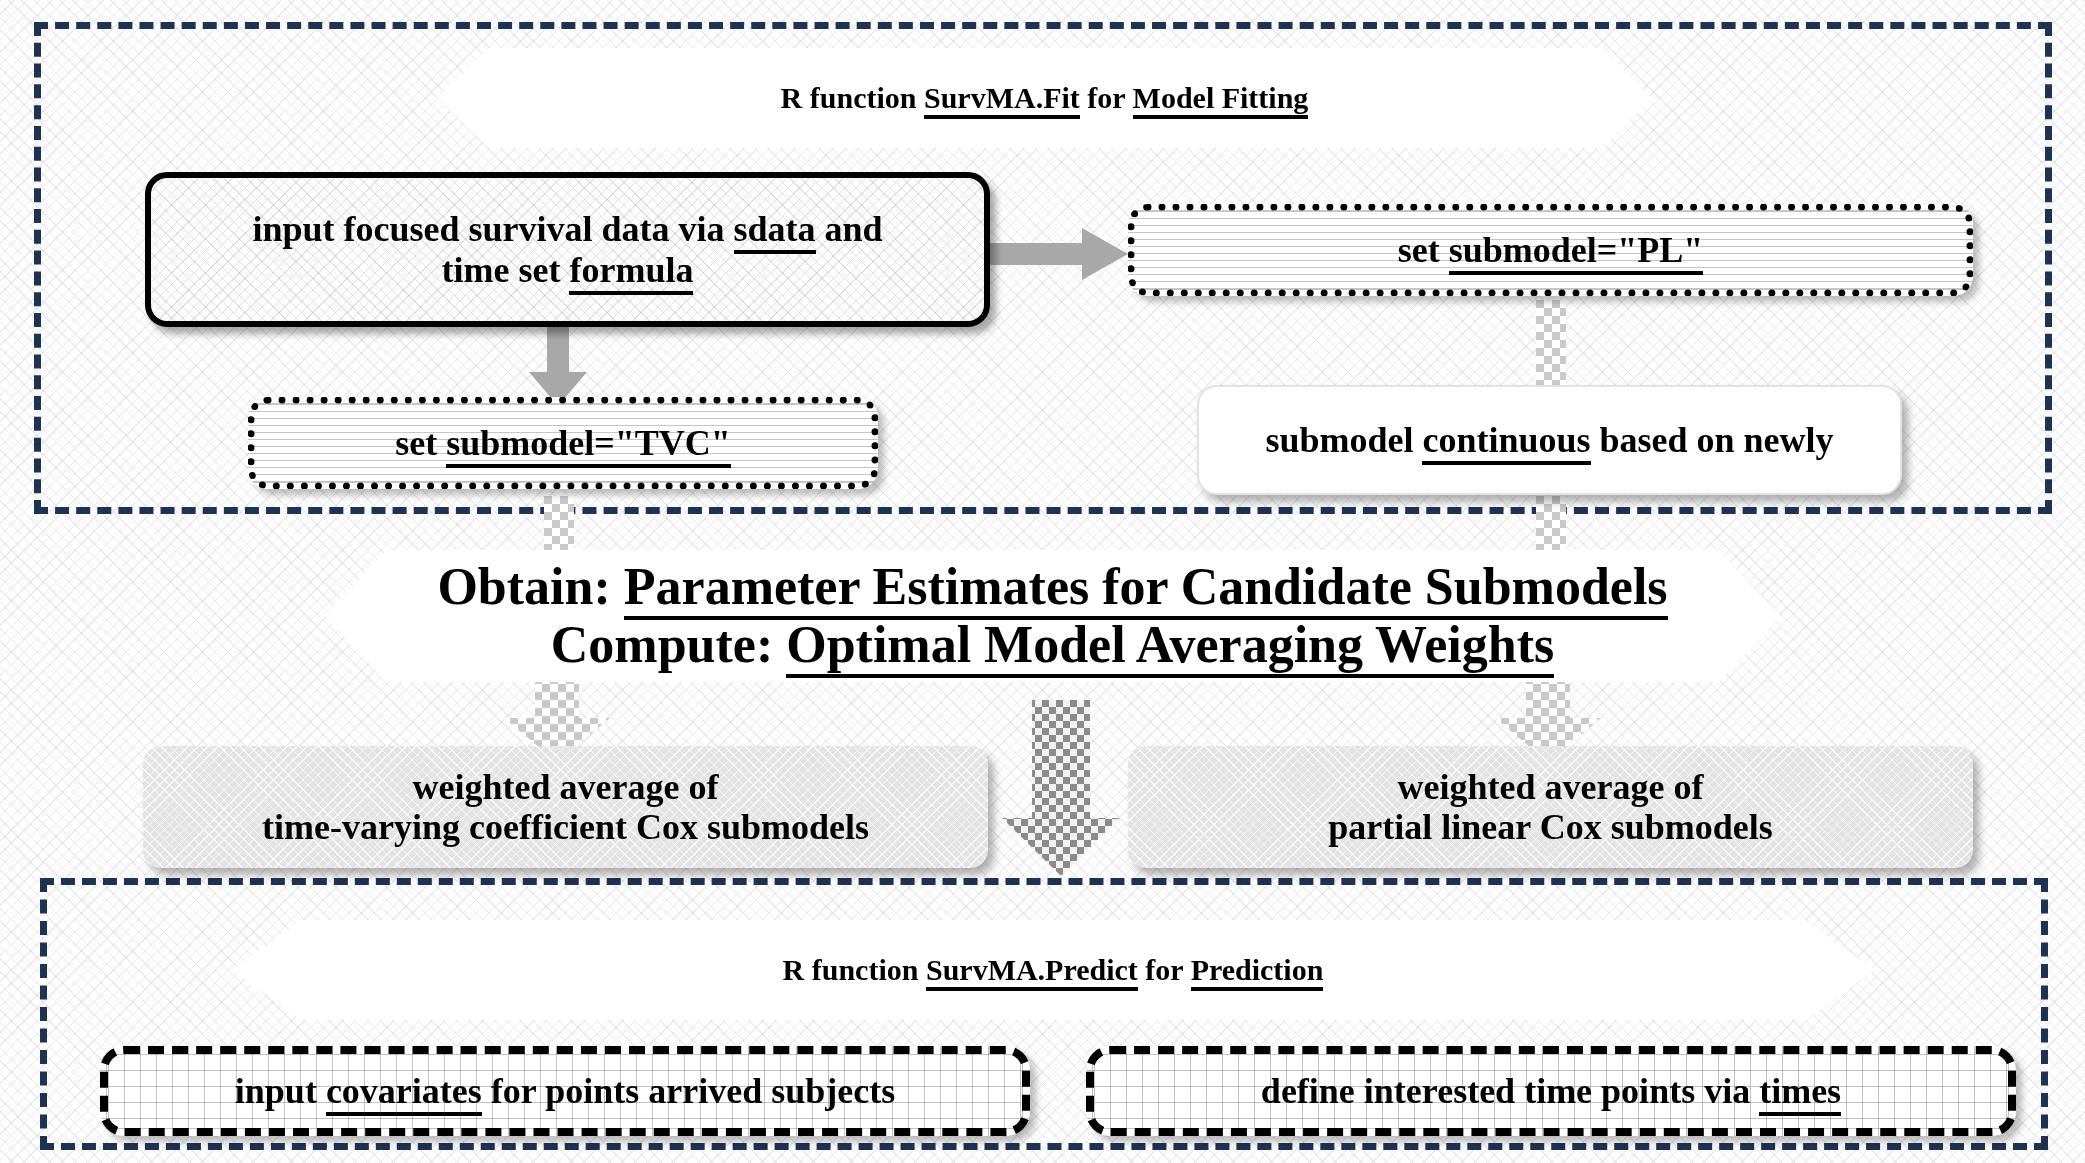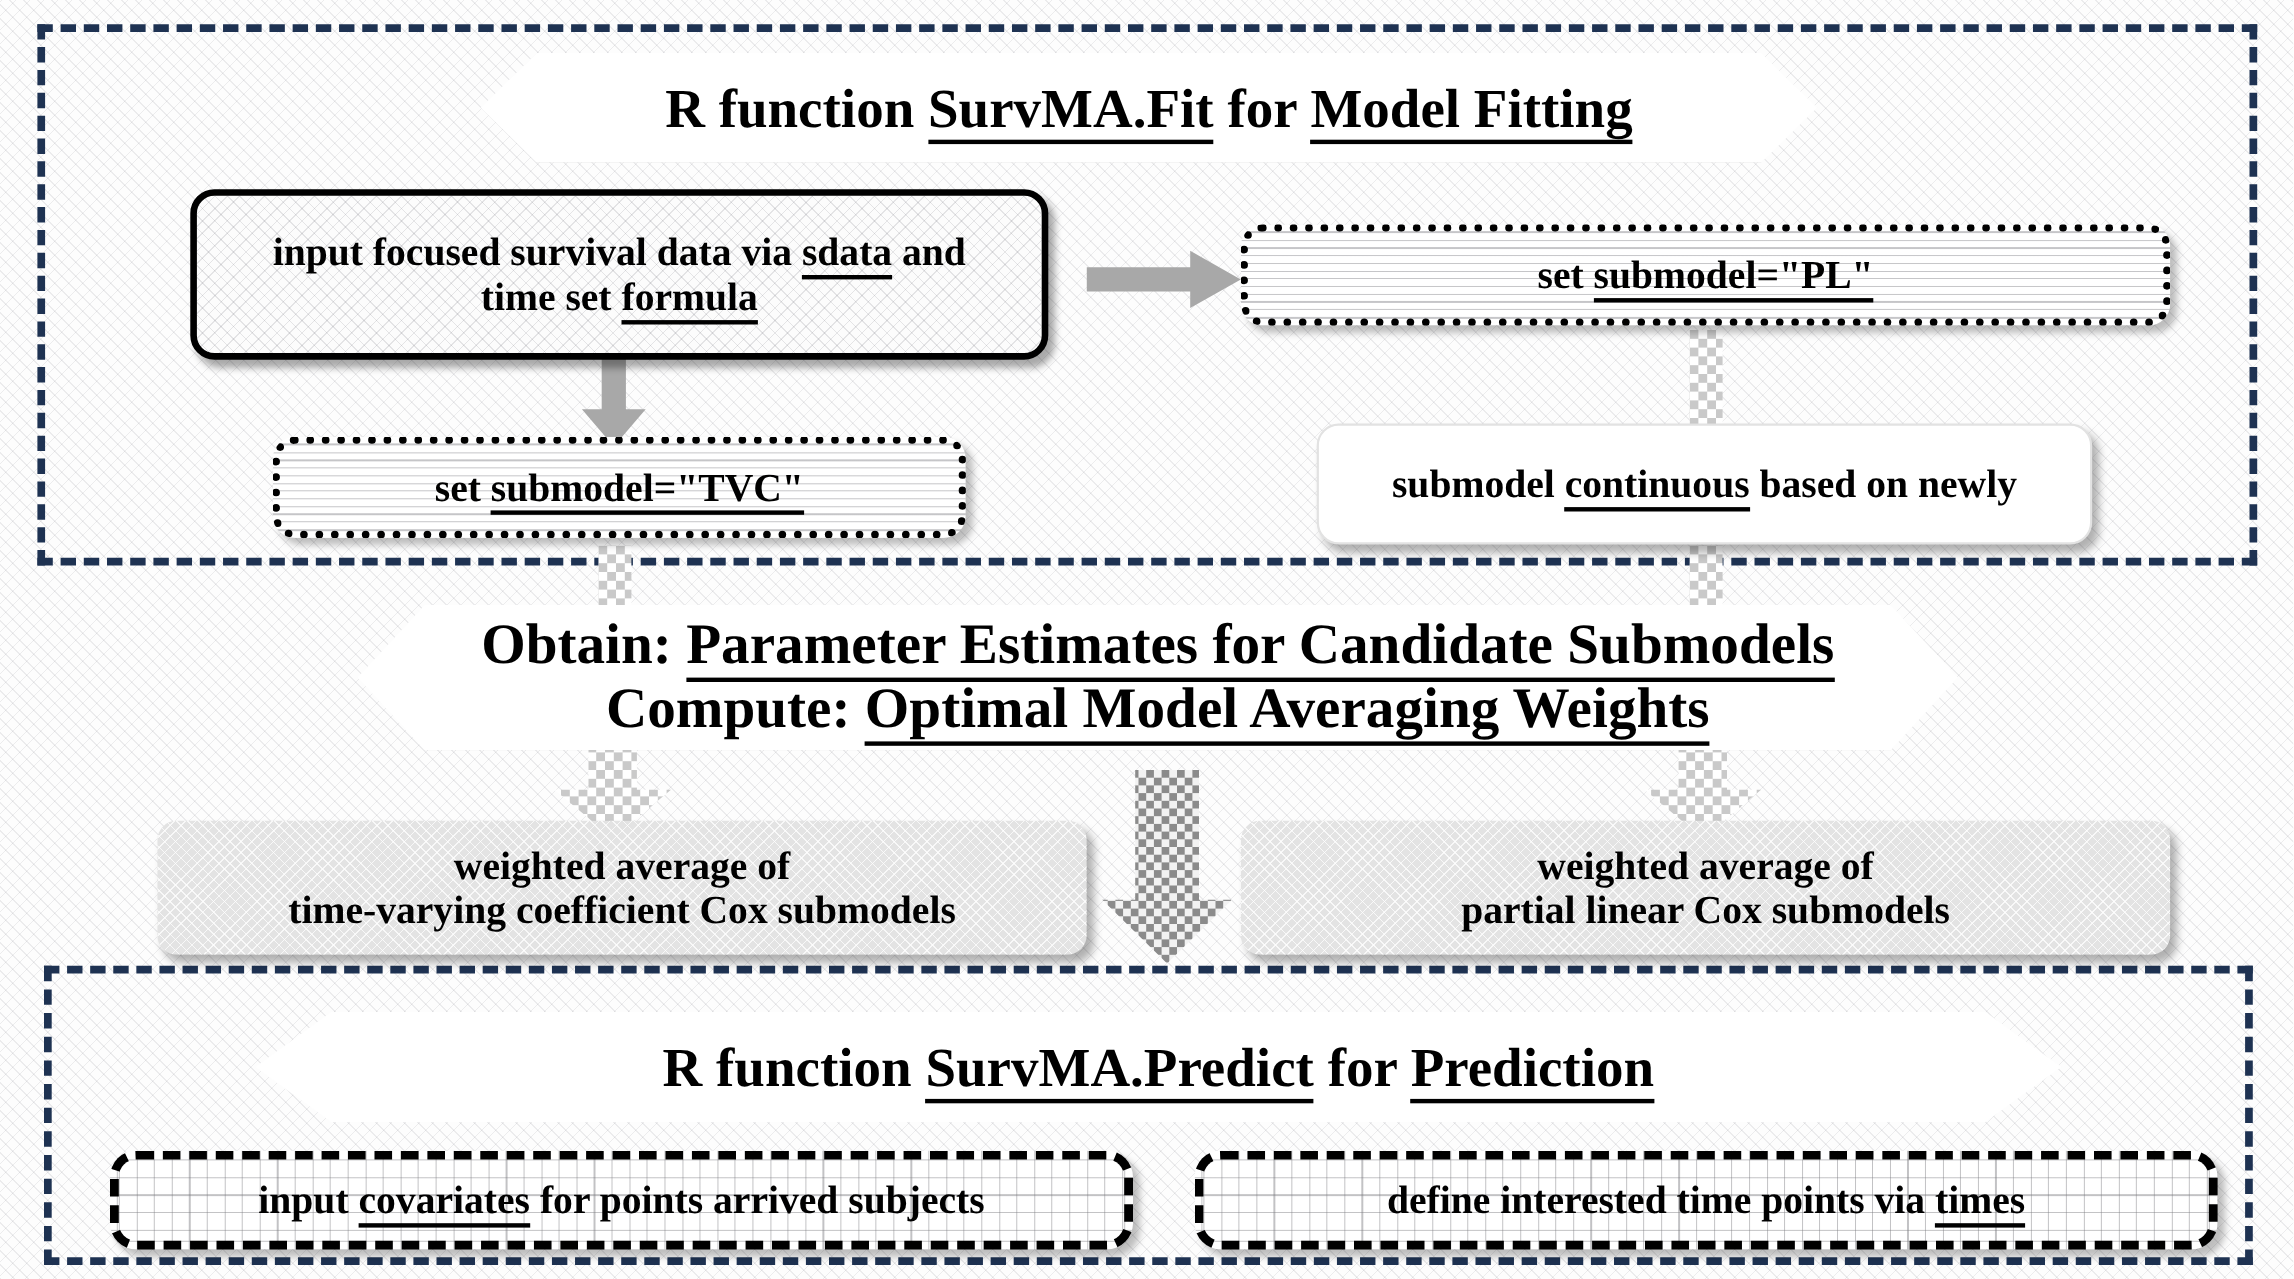--- a/index.html
+++ b/index.html
@@ -42,21 +42,21 @@
   .shape .txt{ position:relative; z-index:3; padding:0 18px; }
   u{ text-decoration:none; border-bottom:4px solid #000; padding-bottom:1px; }
 
   
   .hexagon{
     background:#ffffff;
     clip-path:polygon(4.2% 0,95.8% 0,100% 50%,95.8% 100%,4.2% 100%,0 50%);
     filter:drop-shadow(5px 6px 5px rgba(0,0,0,.38));
     font-size:45px;
   }
-  .hexagon.big{font-size:50px;}
+  .hexagon.big{font-size:30px;}
   .hexagon.mid{font-size:52px;}
 
   
   .rr-solid{
     border:6px solid #000;
     border-radius:22px;
     background-color:#fcfcfc;
     background-image:
       repeating-linear-gradient(45deg, rgba(110,110,120,.17) 0 1px, transparent 1px 8px),
       repeating-linear-gradient(-45deg, rgba(110,110,120,.17) 0 1px, transparent 1px 8px);
@@ -186,21 +186,21 @@
       <polygon class="pat-dark" points="32,0 90,0 90,118 120,118 61,176 2,118 32,118"></polygon>
     </svg>
   </div>
 
   <div class="shape hexagon big" style="left:437px;top:48px;width:1215px;height:100px;">
     <span class="txt">
       <span>R function </span><u>SurvMA.Fit</u><span> for </span><u>Model Fitting</u>
     </span>
   </div>
 
-  <div class="shape rr-solid" style="left:145px;top:172px;width:780px;height:155px;margin-left:28px;">
+  <div class="shape rr-solid" style="left:145px;top:172px;width:845px;height:155px;">
     <span class="txt">
       <span>input focused survival data via </span><u>sdata</u><span> and</span><br>
       <span>time set </span><u>formula</u>
     </span>
   </div>
 
   <div class="shape rr-dotted" style="left:1128px;top:204px;width:845px;height:92px;">
     <span class="txt">
       <span>set </span><u>submodel="PL"</u>
     </span>

